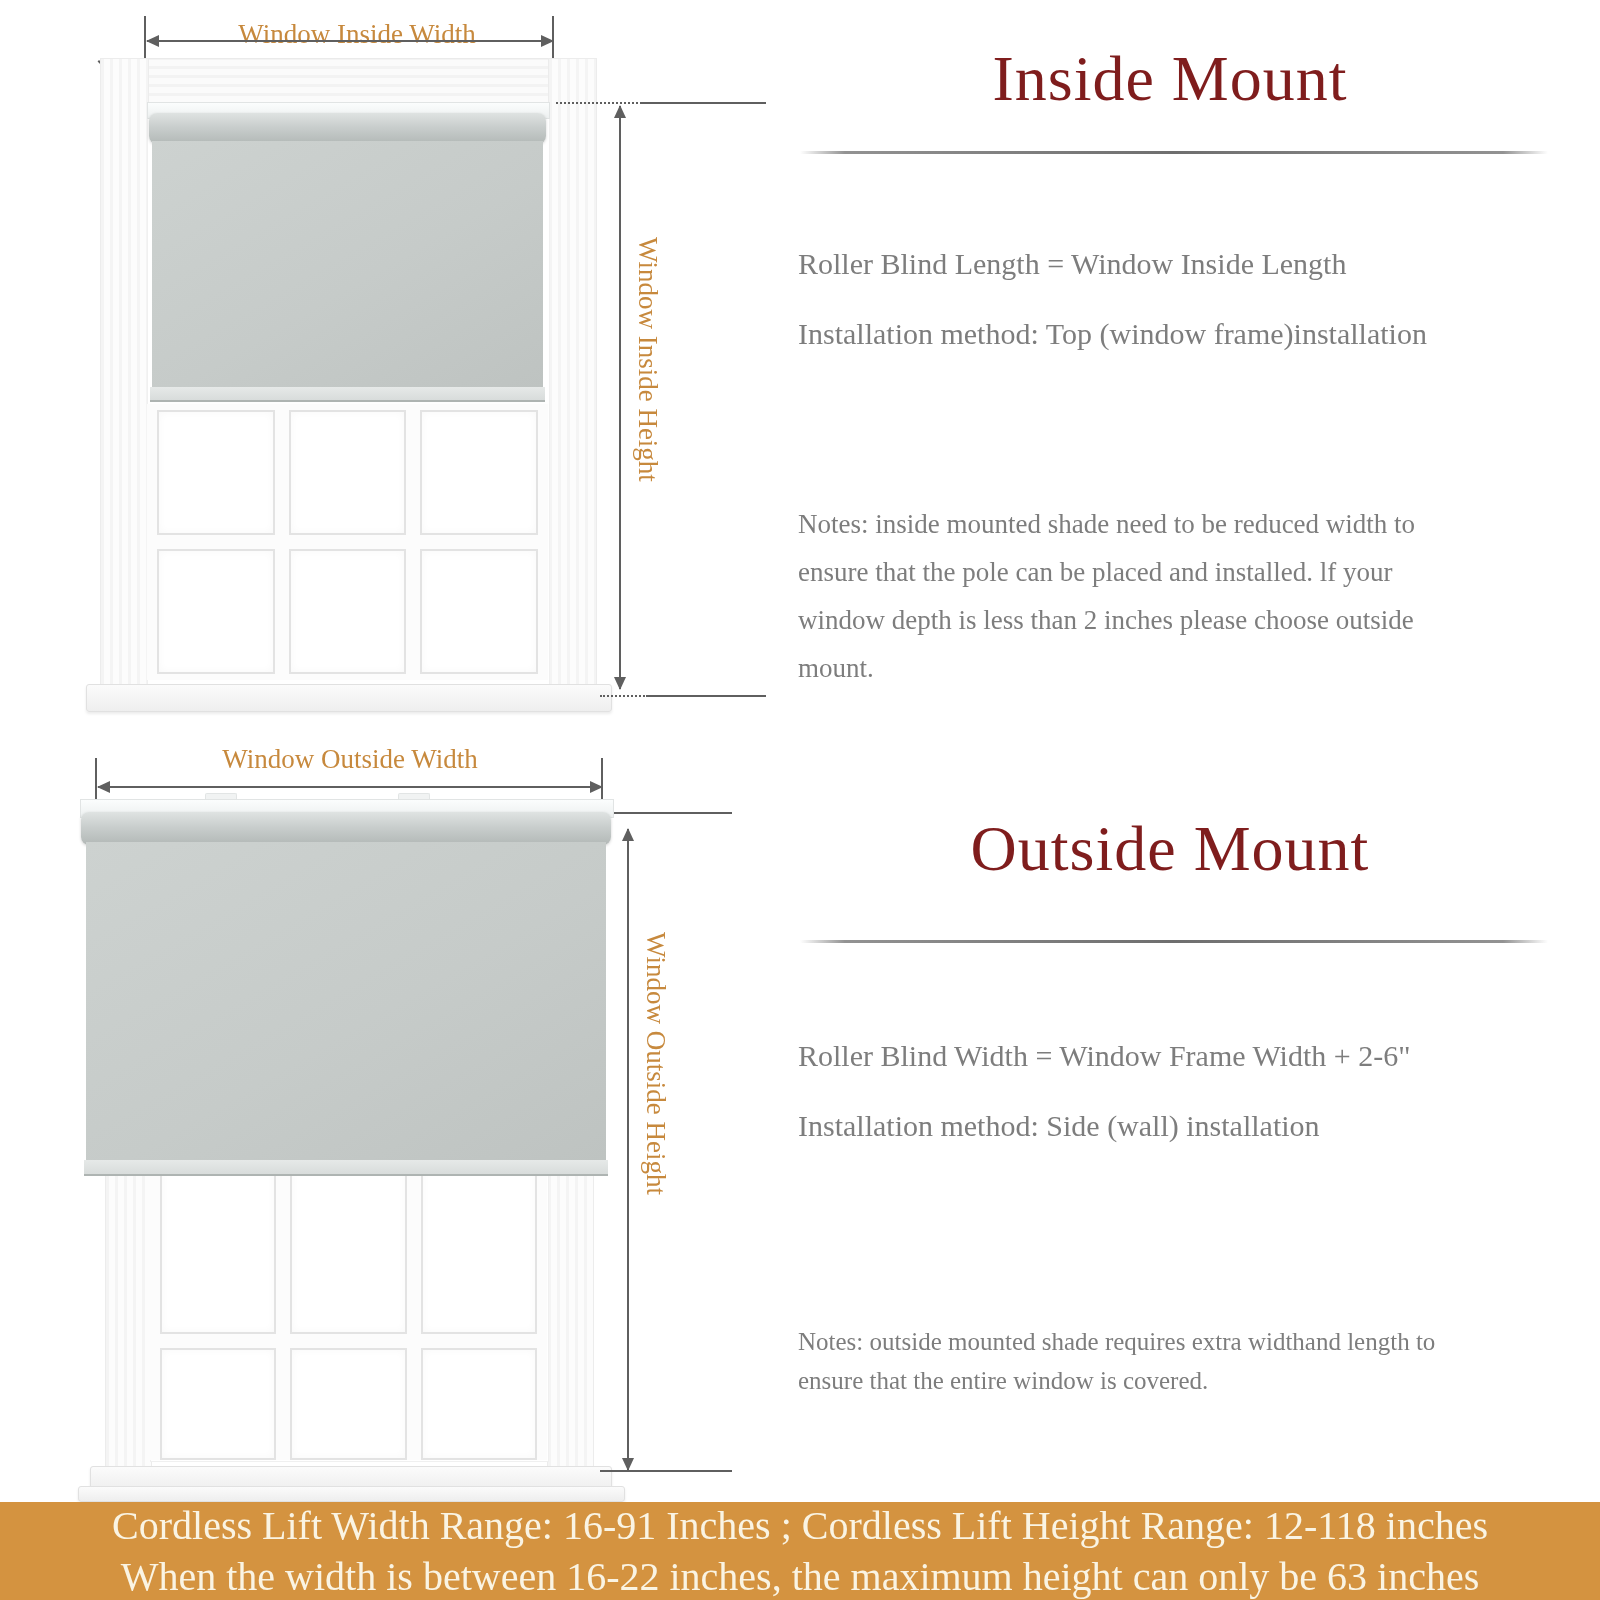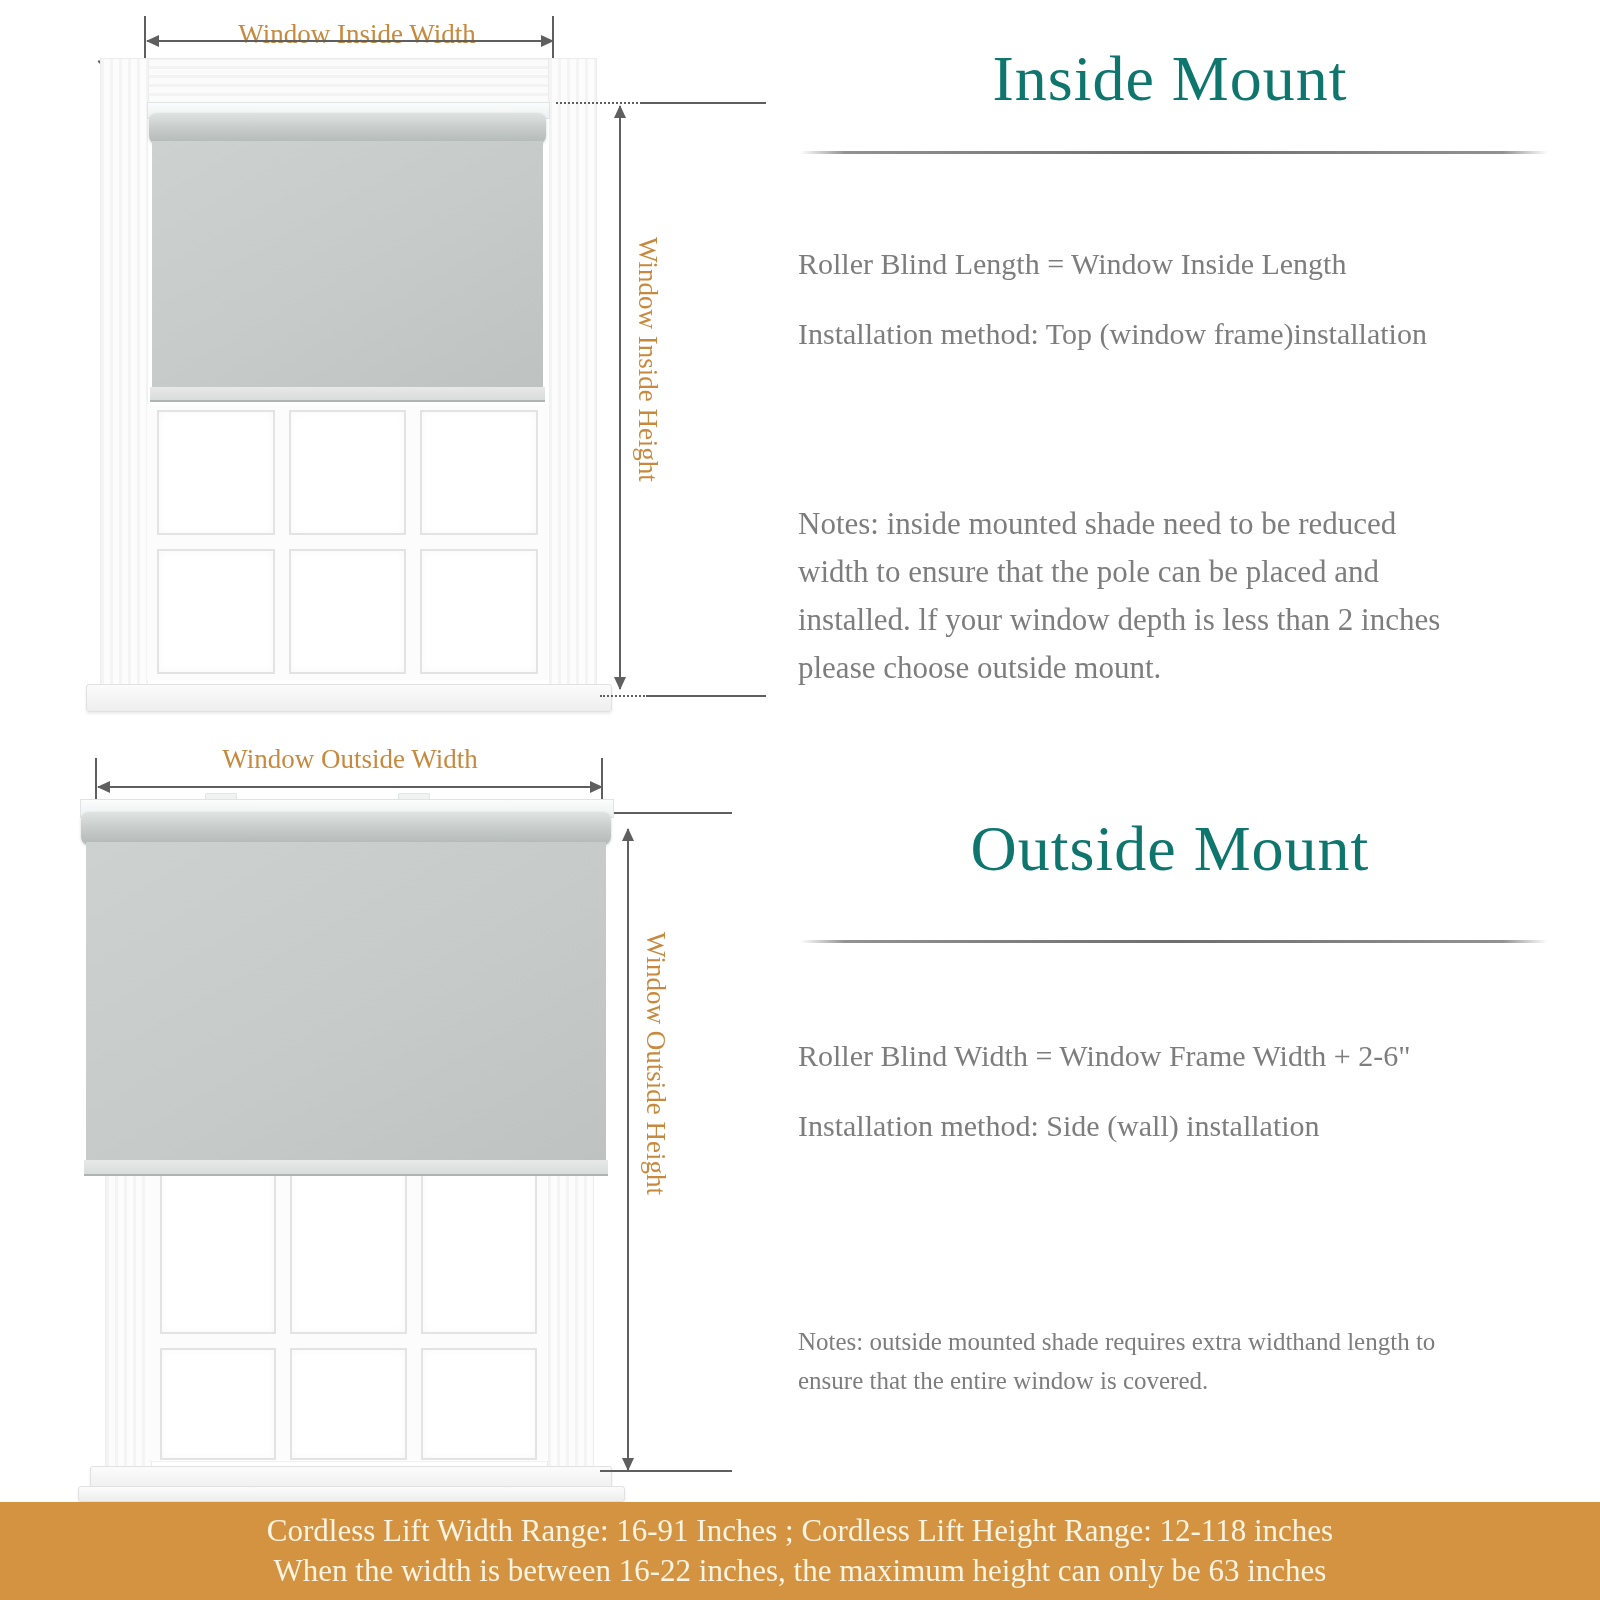--- a/index.html
+++ b/index.html
@@ -35,31 +35,31 @@
   .btab{position:absolute; background:#f1f3f3; border:1px solid #e2e5e5; border-bottom:none; border-radius:2px 2px 0 0;}
   .roller{position:absolute; background:linear-gradient(180deg,#dfe3e2 0%,#c9cecd 45%,#b2b8b6 100%);
     border-radius:8px; box-shadow:0 1px 3px rgba(0,0,0,.18);}
   .shade{position:absolute; background:linear-gradient(150deg,#cdd2d0 0%,#c6cbc9 55%,#bec3c1 100%);}
   .botbar{position:absolute; background:linear-gradient(180deg,#e6e9e8,#d8dcdb); border-bottom:2px solid #aeb4b2;}
   .sash{position:absolute; display:grid; grid-template-columns:repeat(3,1fr); gap:14px; background:#fcfcfc;}
   .pane{background:#ffffff; border:2px solid #e3e3e3; box-shadow:inset 0 0 8px rgba(0,0,0,.03);}
   .sill{position:absolute; background:linear-gradient(180deg,#fbfbfb,#eeeeee); border:1px solid #e1e1e1;
     border-radius:3px; box-shadow:0 2px 3px rgba(0,0,0,.08);}
   
-  .title{position:absolute; font-size:64px; color:#0f766e; text-align:center; letter-spacing:1px; white-space:nowrap;}
+  .title{position:absolute; font-size:64px; color:#7f1d1d; text-align:center; letter-spacing:1px; white-space:nowrap;}
   .divider{position:absolute; height:3px;
     background:linear-gradient(90deg,rgba(110,110,110,0) 0%,rgba(110,110,110,.75) 6%,#6e6e6e 50%,rgba(110,110,110,.75) 94%,rgba(110,110,110,0) 100%);}
   .rules{position:absolute;}
   .rules p{margin:0 0 34px 0; font-size:30px; line-height:36px; color:#7d7d7d; white-space:nowrap;}
-  .notes{position:absolute; font-size:31px; line-height:48px; color:#7d7d7d;}
+  .notes{position:absolute; font-size:27px; line-height:48px; color:#7d7d7d;}
   .notes2{position:absolute; font-size:25px; line-height:39px; color:#7d7d7d;}
   
   .banner{position:absolute; left:0; top:1502px; width:1600px; height:98px; background:#d49340;
     display:flex; flex-direction:column; align-items:center; justify-content:center; gap:4px;}
-  .banner p{margin:0; font-size:31px; color:#faf4e3; white-space:nowrap;}
+  .banner p{margin:0; font-size:40px; color:#faf4e3; white-space:nowrap;}
 </style>
 </head>
 <body>
 
 <div class="page">
 
   <div class="dim-h" style="left:162px; top:8px; width:390px;margin-top:11px;">Window Inside Width</div>
   <div class="harrow" style="left:147px; top:40px; width:406px;"></div>
   <div class="line-v" style="left:144px; top:16px; height:50px;"></div>
   <div class="dot-v" style="left:144px; top:66px; height:38px;"></div>

